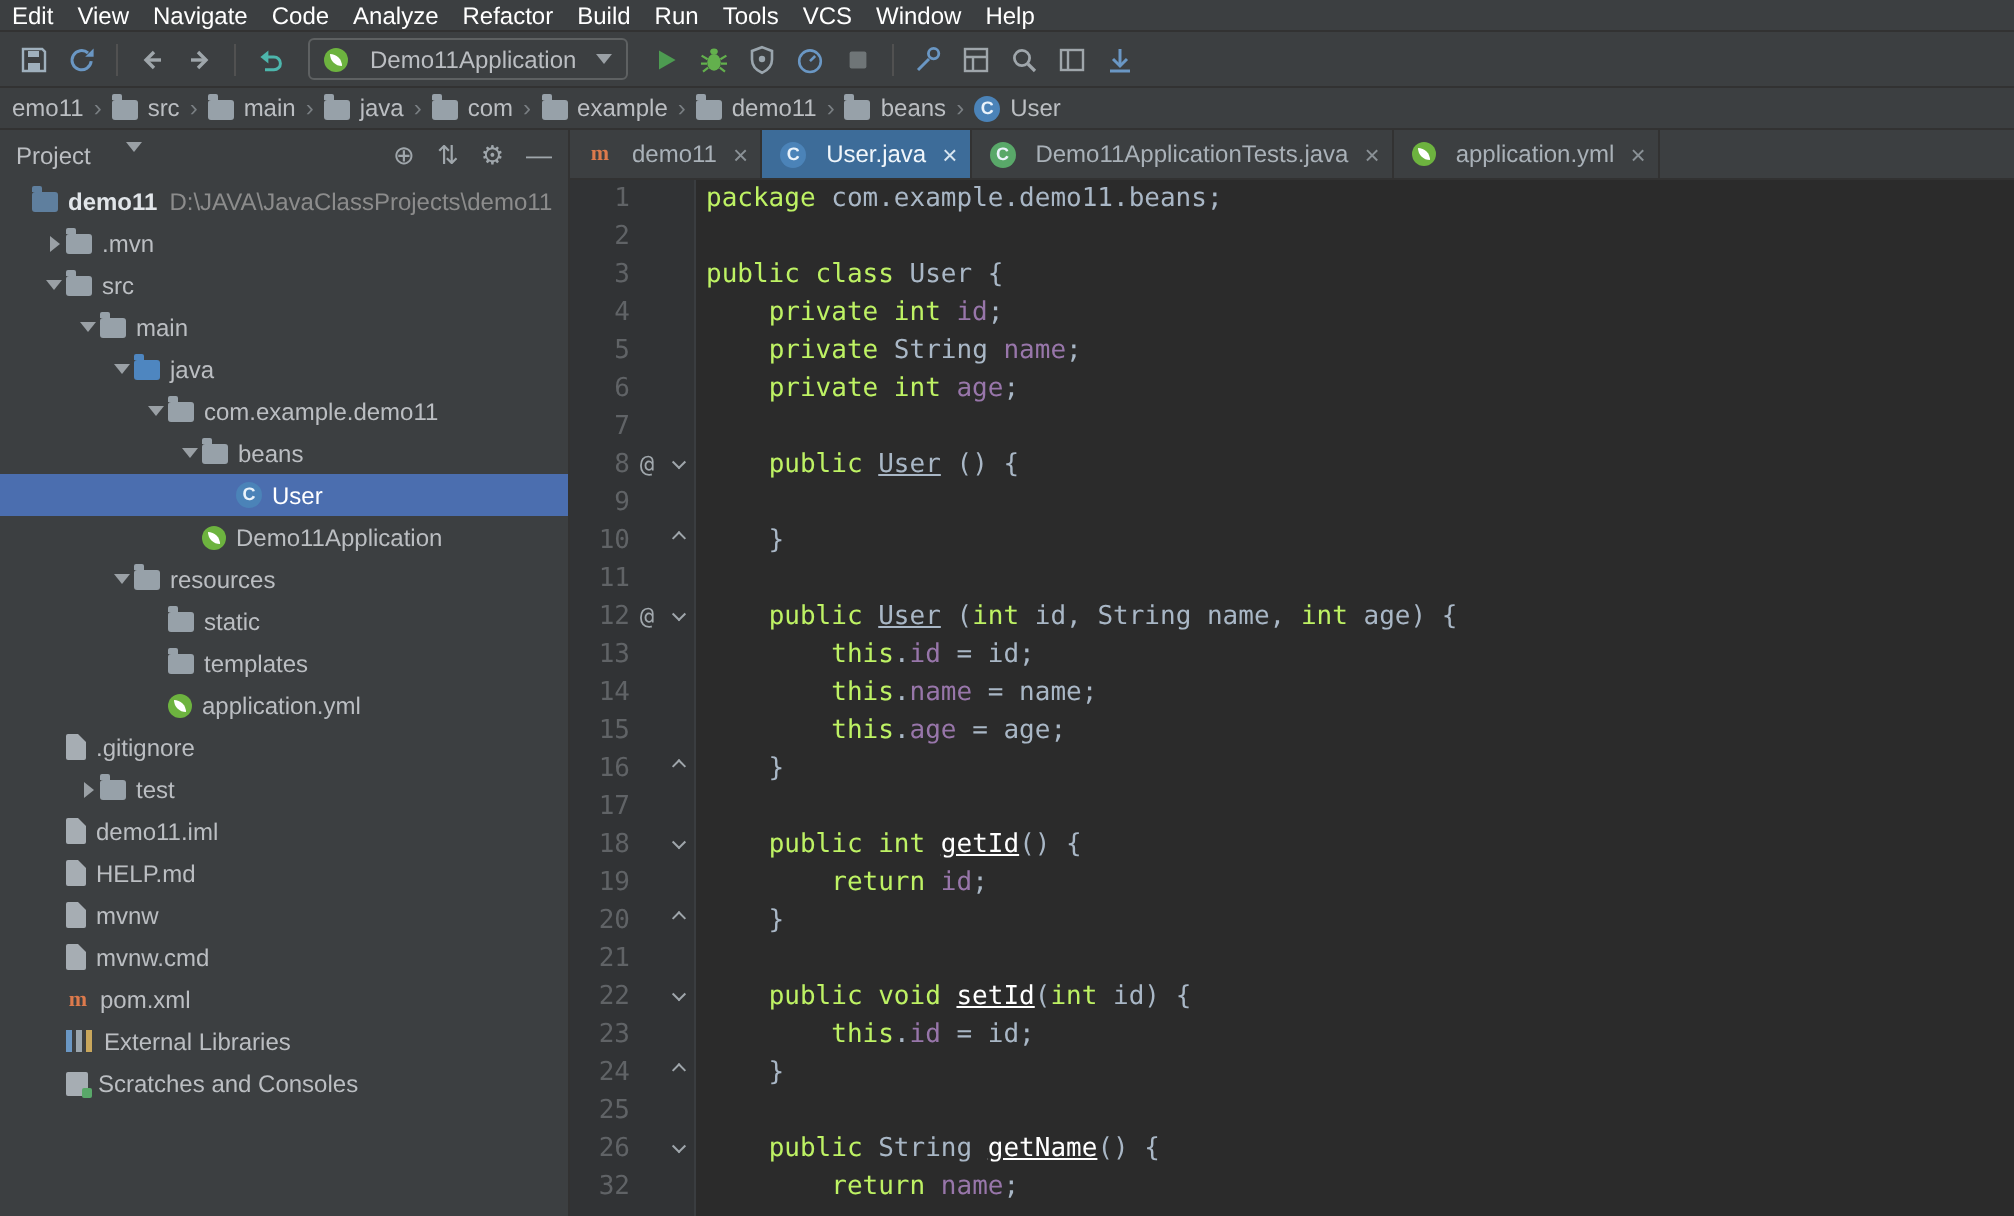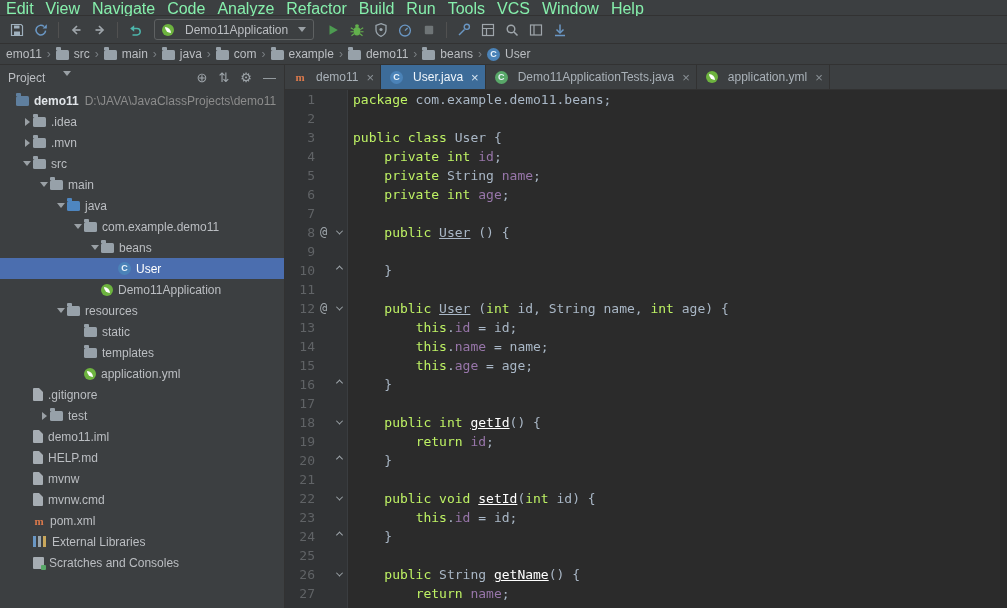--- a/index.html
+++ b/index.html
@@ -1,22 +1,22 @@
 <!DOCTYPE html>
 <html><head>
 <meta charset="utf-8">
 <style>
 *{margin:0;padding:0;box-sizing:border-box}
 html,body{width:1007px;height:608px;overflow:hidden;background:#2B2B2B;
   font-family:"Liberation Sans",sans-serif;}
 .app{width:1007px;height:608px;display:flex;flex-direction:column}
 
 
-.menubar{height:16px;background:#3C3F41;display:flex;align-items:flex-start;
-  font-size:16px;color:#86efac;border-bottom:1px solid #323232;flex:none}
+.menubar{height:16px;background:#3C3F41;display:flex;align-items:center;
+  font-size:12px;color:#ffffff;border-bottom:1px solid #323232;flex:none}
 .menu-item{padding:0 6px;cursor:default}
 .toolbar{height:28px;background:#3C3F41;display:flex;align-items:center;
   padding:0 5px;border-bottom:1px solid #323232;flex:none}
 .tb-btn{width:24px;height:22px;display:inline-flex;align-items:center;justify-content:center;border-radius:3px}
 .tb-sep{width:1px;height:16px;background:#515151;margin:0 5px}
 .runconfig{height:21px;display:inline-flex;align-items:center;gap:6px;border:1px solid #5E6162;
   border-radius:3px;padding:0 7px;margin:0 7px;color:#BBBEC2;font-size:12px;min-width:160px}
 .rc-label{flex:1}
 .breadcrumbs{height:21px;background:#3C3F41;display:flex;align-items:center;
   font-size:12px;color:#BBBEC2;padding-left:3px;border-bottom:1px solid #323232;flex:none}
@@ -279,28 +279,20 @@
             <span class="ic ic-project-folder"></span>
             <span class="tree-label bold">demo11</span>
             <span class="tree-hint">D:\JAVA\JavaClassProjects\demo11</span>
           </div>
           <div class="tree-row">
             <span class="indent" style="width: 21px;"></span>
             <span class="arrow-slot">
               <i class="tri tri-right"></i>
             </span>
             <span class="ic ic-folder"></span>
-            <span class="tree-label">.idea</span>
-          </div>
-          <div class="tree-row">
-            <span class="indent" style="width: 21px;"></span>
-            <span class="arrow-slot">
-              <i class="tri tri-right"></i>
-            </span>
-            <span class="ic ic-folder"></span>
             <span class="tree-label">.mvn</span>
           </div>
           <div class="tree-row">
             <span class="indent" style="width: 21px;"></span>
             <span class="arrow-slot">
               <i class="tri tri-down"></i>
             </span>
             <span class="ic ic-folder"></span>
             <span class="tree-label">src</span>
           </div>
@@ -677,21 +669,21 @@
               <span class="ln">26</span>
               <span class="gat"></span>
               <span class="gfold">
                 <i class="chev cd"></i>
               </span>
             </span>
             <span class="ct"><span class="tok-p">    </span><span class="tok-k">public</span><span class="tok-p"> String </span><span class="tok-m">getName</span><span class="tok-p">() {</span></span>
           </div>
           <div class="cl">
             <span class="g">
-              <span class="ln">27</span>
+              <span class="ln">32</span>
               <span class="gat"></span>
               <span class="gfold"></span>
             </span>
             <span class="ct"><span class="tok-p">        </span><span class="tok-k">return</span><span class="tok-p"> </span><span class="tok-f">name</span><span class="tok-p">;</span></span>
           </div>
         </div>
     </div>
   </div>
 </div>
 

